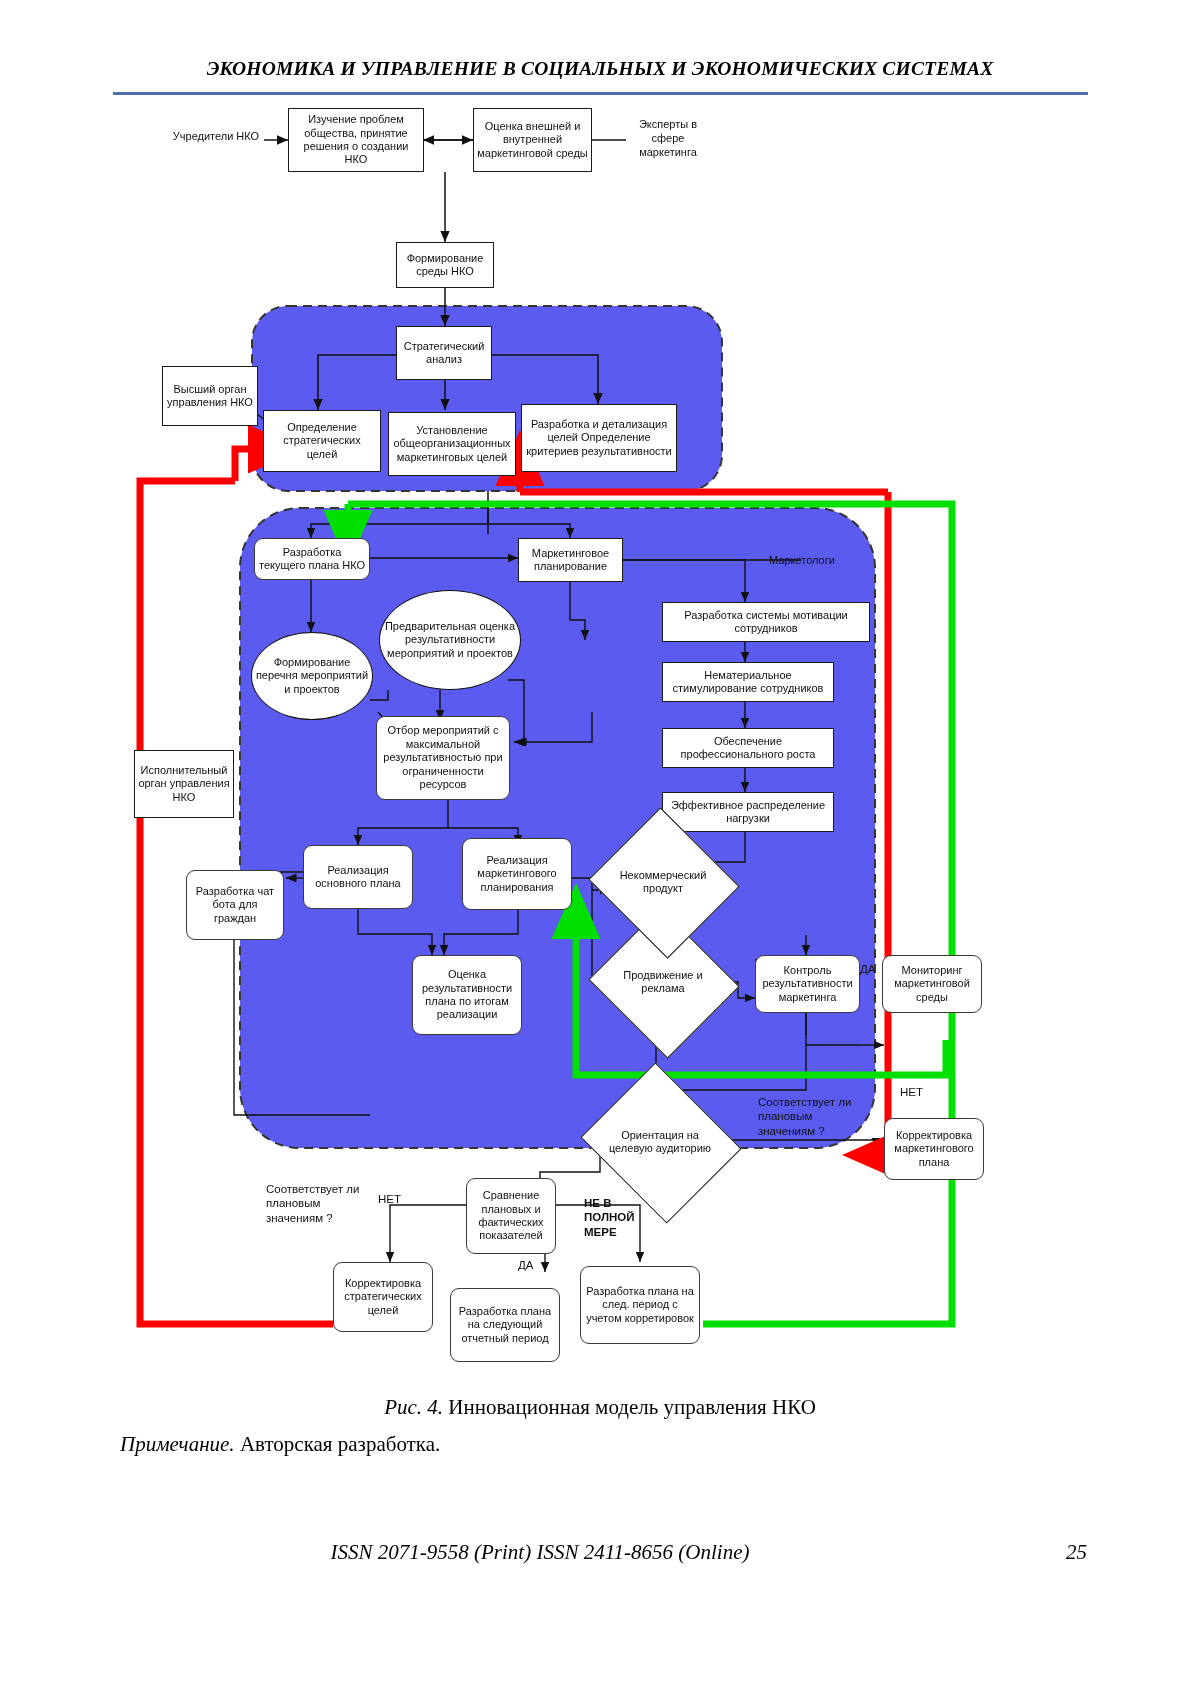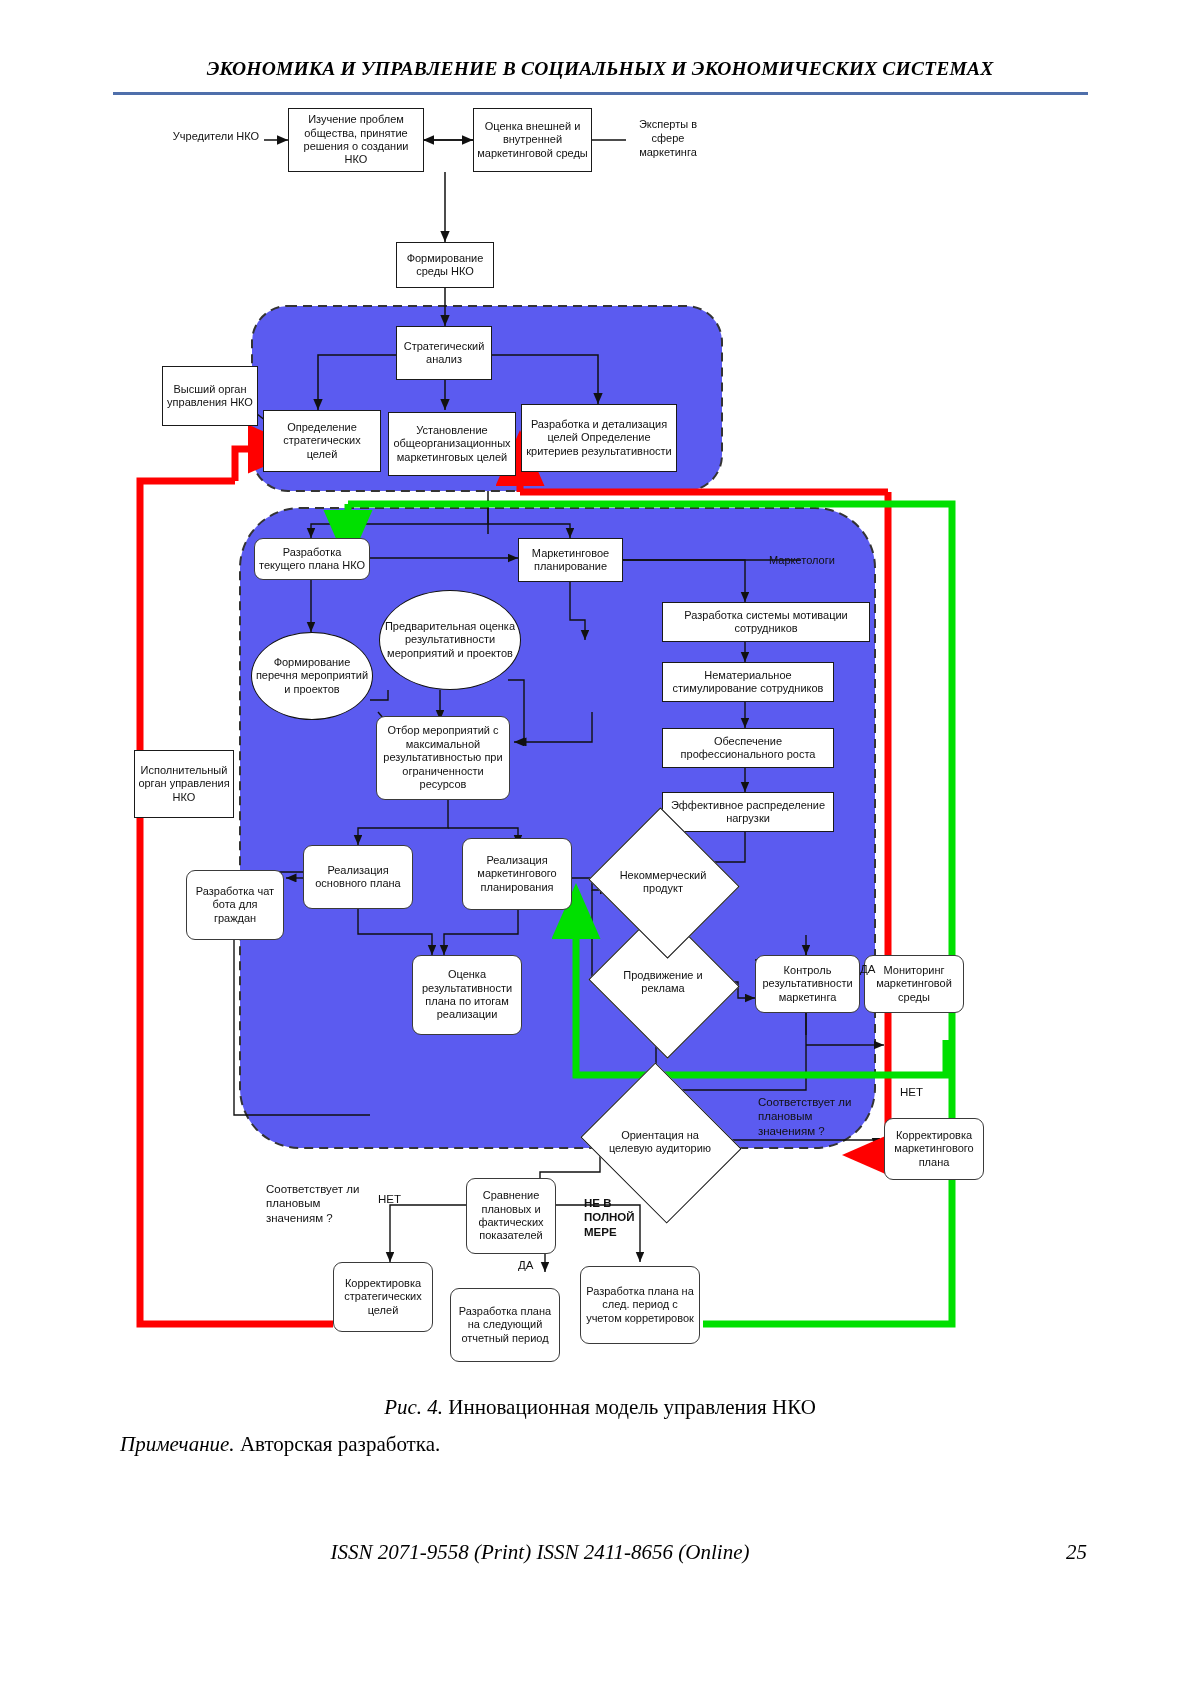--- a/index.html
+++ b/index.html
@@ -239,21 +239,21 @@
 
     <div class="node diamond" style="left:608px;top:832px;width:110px;height:100px;">
       <div class="dshape"></div>
       <div class="dtext">Некоммерческий продукт</div>
     </div>
 
     <div class="node rounded" style="left:404px;top:955px;width:110px;height:80px;margin-left:8px;">Оценка результативности плана по итогам реализации</div>
 
     <div class="node rounded" style="left:755px;top:955px;width:105px;height:58px;">Контроль результативности маркетинга</div>
 
-    <div class="node rounded" style="left:864px;top:955px;width:100px;height:58px;">Мониторинг маркетинговой среды</div>
+    <div class="node rounded" style="left:882px;top:955px;width:100px;height:58px;">Мониторинг маркетинговой среды</div>
 
     <div class="node rounded" style="left:884px;top:1118px;width:100px;height:62px;">Корректировка маркетингового плана</div>
 
     <div class="node diamond" style="left:600px;top:1090px;width:120px;height:104px;">
       <div class="dshape"></div>
       <div class="dtext">Ориентация на целевую аудиторию</div>
     </div>
 
     <div class="node rounded" style="left:466px;top:1178px;width:90px;height:76px;">Сравнение плановых и фактических показателей</div>
 

